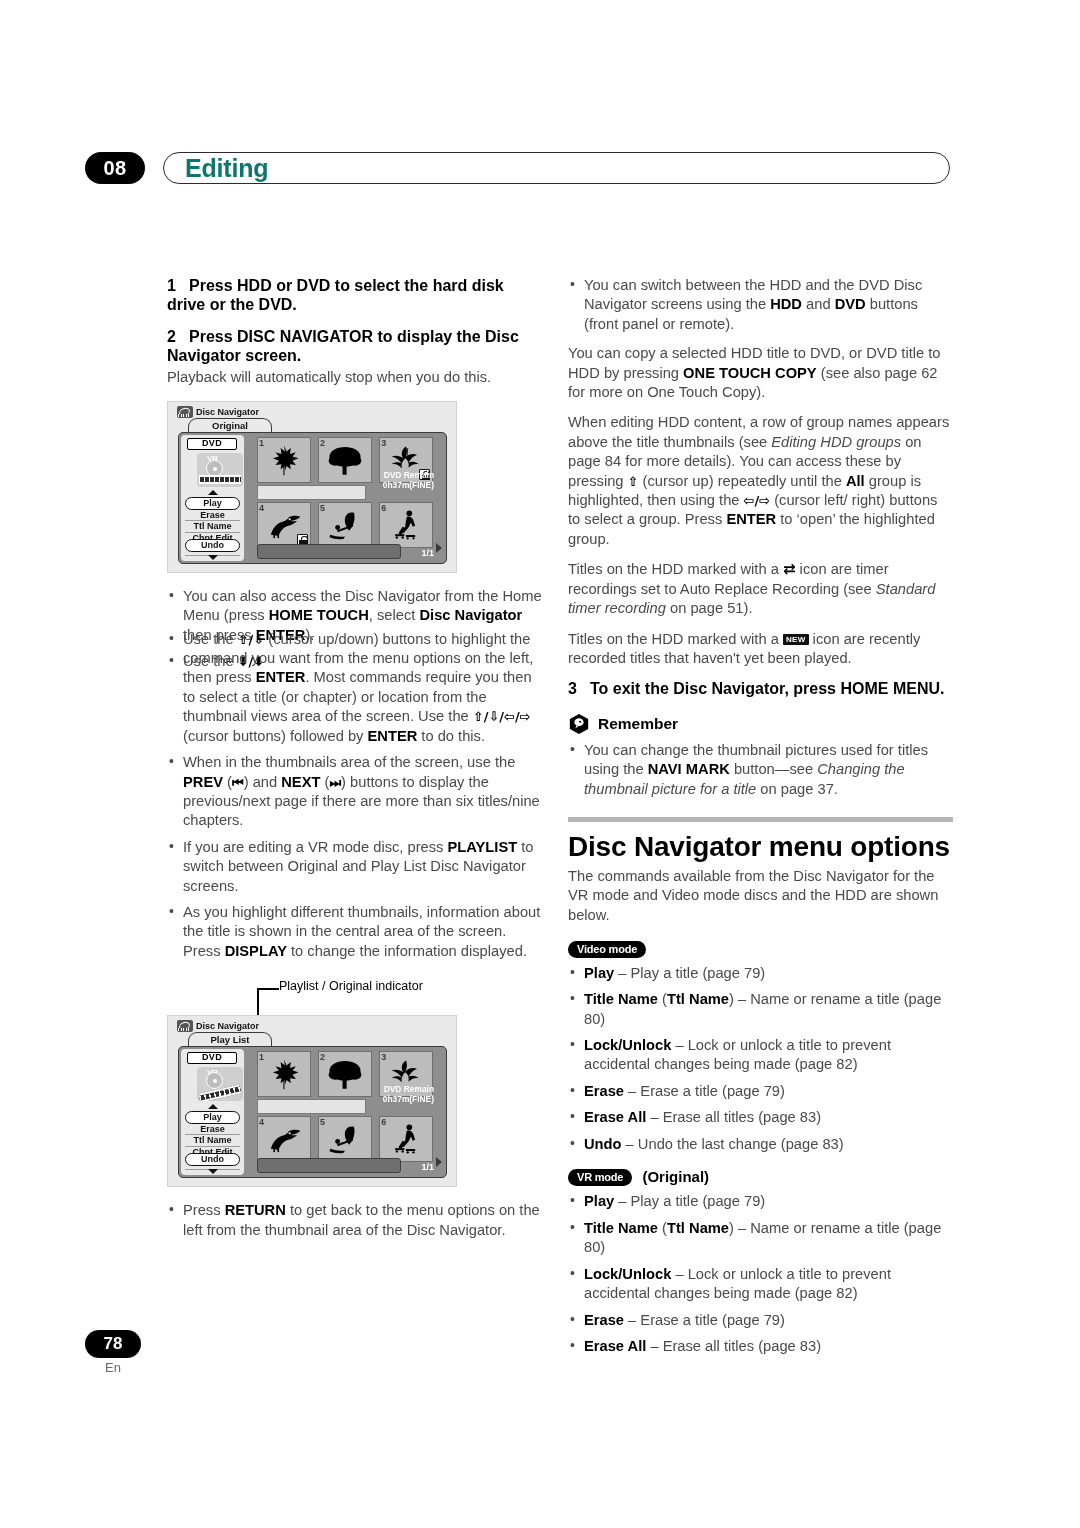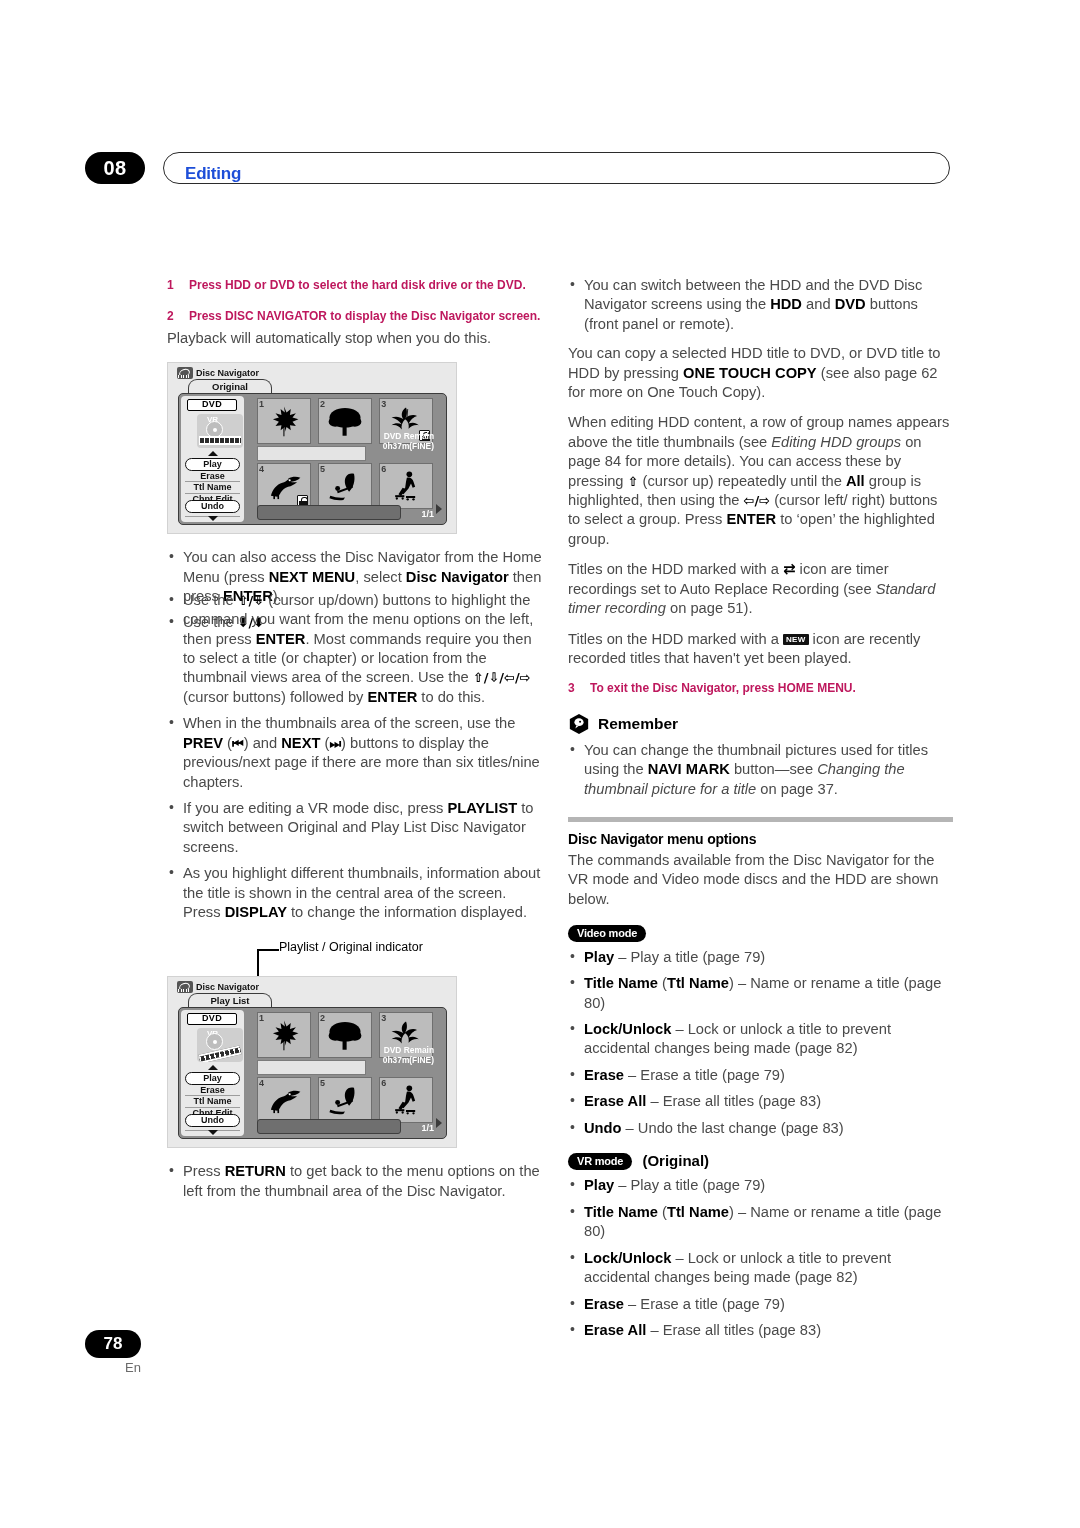--- a/index.html
+++ b/index.html
@@ -19,31 +19,31 @@
     position:absolute; left:0; top:0; width:60px; height:32px;
     background:#000; border-radius:16px; color:#fff;
     font-size:20px; font-weight:bold; line-height:32px; text-align:center;
     letter-spacing:.5px;
   }
   .chap-bar {
     position:absolute; left:78px; top:0; right:0; height:32px;
     border:1.3px solid #2b2b2b; border-radius:16px; background:#fff;
   }
   .chap-title {
-    position:absolute; left:100px; top:7px; height:30px; line-height:30px;
-    font-size:17px; font-weight:bold; color:#1d4ed8; letter-spacing:-.2px;
+    position:absolute; left:100px; top:1px; height:30px; line-height:30px;
+    font-size:25px; font-weight:bold; color:#0f766e; letter-spacing:-.2px;
   }
 
   
   #col-left  { position:absolute; left:167px; top:276px; width:375px; }
   #col-right { position:absolute; left:568px; top:276px; width:385px; }
 
   p, ul { margin:0; }
   .step {
-    font-size:12px; line-height:19.4px; color:#be185d; font-weight:bold;
+    font-size:16px; line-height:19.4px; color:#000000; font-weight:bold;
     margin-bottom:2px;
   }
   .step .num { display:inline-block; width:22px; }
   .step-note { font-size:14.7px; line-height:19.4px; color:#4a4a4a; margin-bottom:14px; }
   .b { font-weight:bold; color:#000; }
   .i { font-style:italic; }
 
   ul.bullets { list-style:none; padding:0; margin:0 0 10px 0; }
   ul.bullets > li {
     position:relative; padding-left:16px;
@@ -186,21 +186,21 @@
   .callout-label {
     position:absolute; left:112px; top:0; font-size:12.5px; font-weight:normal; color:#000;
     white-space:nowrap;
   }
   .callout-line-h { position:absolute; left:90px; top:9px; width:22px; height:2px; background:#000; }
   .callout-line-v { position:absolute; left:90px; top:9px; width:2px; height:58px; background:#000; }
 
   
   .plain-para { font-size:14.7px; line-height:19.4px; color:#4a4a4a; margin-bottom:11px; }
   .hr-gray { height:5px; background:#b5b5b5; margin:18px 0 9px 0; }
-  h2.sec-title { font-size:14px; font-weight:bold; color:#000; margin:0 0 4px 0; letter-spacing:-.2px; }
+  h2.sec-title { font-size:28px; font-weight:bold; color:#000; margin:0 0 4px 0; letter-spacing:-.2px; }
   .pill {
     display:inline-block; background:#000; color:#fff; border-radius:9px;
     font-size:11px; font-weight:bold; padding:2px 9px 3px 9px; line-height:12px;
     letter-spacing:-.2px; vertical-align:middle;
   }
   .mode-head { margin:14px 0 6px 0; font-size:15px; font-weight:bold; color:#000; }
   .remember-head { margin:14px 0 6px 0; display:flex; align-items:center; gap:8px; }
   .hex-icon { width:22px; height:22px; display:block; }
   .remember-text { font-size:15.5px; font-weight:bold; color:#000; }
   .new-badge {
@@ -209,21 +209,21 @@
     border-radius:1px; vertical-align:2px; letter-spacing:.3px;
   }
   .recycle { font-family:"DejaVu Sans", sans-serif; font-weight:bold; font-size:15px; color:#000; }
 
   
   #page-footer { position:absolute; left:85px; top:1330px; width:120px; }
   .pg-badge {
     width:56px; height:28px; background:#000; border-radius:14px;
     color:#fff; font-size:17px; font-weight:bold; text-align:center; line-height:28px;
   }
-  .pg-lang { font-size:13px; color:#6a6a6a; text-align:right; width:56px; margin-top:2px; }
+  .pg-lang { font-size:13px; color:#6a6a6a; text-align:center; width:56px; margin-top:2px; }
 </style>
 </head>
 <body>
 
 <div id="chapter-header">
   <div class="chap-badge">08</div>
   <div class="chap-bar"></div>
   <div class="chap-title">Editing</div>
 </div>
 
@@ -338,21 +338,21 @@
           </div>
 
           <div class="bottom-bar"></div>
           <div class="page-ind">1/1</div>
         </div>
       </div>
     </div>
   </div>
 
   <ul class="bullets">
-    <li>You can also access the Disc Navigator from the Home Menu (press <span class="b">NEXT MENU</span>, select <span class="b">Disc Navigator</span> then press <span class="b">ENTER</span>).</li>
+    <li>You can also access the Disc Navigator from the Home Menu (press <span class="b">HOME TOUCH</span>, select <span class="b">Disc Navigator</span> then press <span class="b">ENTER</span>).</li>
     <li>Use the <span class="arw">⬇/⬇</span>
       </li>
   </ul>
 
   <ul class="bullets" style="margin-top:-52px;">
     <li>Use the <span class="arw">⇧/⇩</span> (cursor up/down) buttons to highlight the command you want from the menu options on the left, then press <span class="b">ENTER</span>. Most commands require you then to select a title (or chapter) or location from the thumbnail views area of the screen. Use the <span class="arw">⇧/⇩/⇦/⇨</span> (cursor buttons) followed by <span class="b">ENTER</span> to do this.</li>
     <li>When in the thumbnails area of the screen, use the <span class="b">PREV</span> (<span class="arw">⏮</span>) and <span class="b">NEXT</span> (<span class="arw">⏭</span>) buttons to display the previous/next page if there are more than six titles/nine chapters.</li>
     <li>If you are editing a VR mode disc, press <span class="b">PLAYLIST</span> to switch between Original and Play List Disc Navigator screens.</li>
     <li>As you highlight different thumbnails, information about the title is shown in the central area of the screen. Press <span class="b">DISPLAY</span> to change the information displayed.</li>
   </ul>

